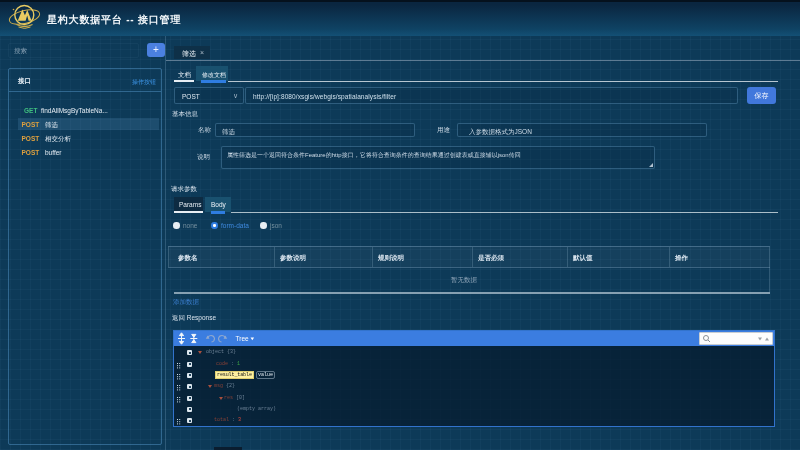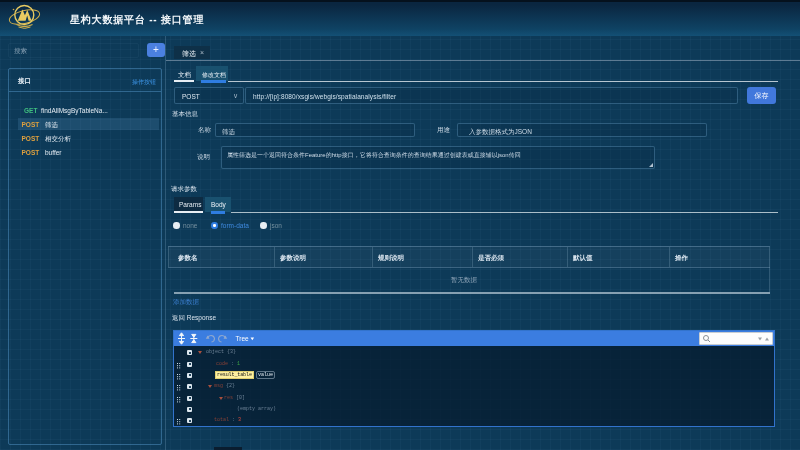--- a/index.html
+++ b/index.html
@@ -8,21 +8,21 @@
     background:
       repeating-linear-gradient(0deg, rgba(150,210,255,0.035) 0 1px, transparent 1px 10px),
       repeating-linear-gradient(90deg, rgba(150,210,255,0.035) 0 1px, transparent 1px 10px),
       #0d3a58;
   }
   .abs{position:absolute;}
   
   #hdr{left:0;top:0;width:800px;height:36px;
     background:linear-gradient(#0a2640 8%, #0f4364 80%, #135075 100%);
     border-top:2px solid #05111d;box-sizing:border-box;}
-  #title{left:47px;top:12.5px;color:#f4f8fb;font-size:10px;font-weight:bold;letter-spacing:0.8px;margin-left:23px;}
+  #title{left:47px;top:12.5px;color:#f4f8fb;font-size:10px;font-weight:bold;letter-spacing:0.8px;}
   
   #sb-border{left:165px;top:36px;width:1px;height:414px;background:rgba(160,200,230,0.22);}
   #search{left:8px;top:43px;width:129px;height:13px;border:1px solid rgba(160,200,230,0.05);border-radius:2px;}
   #search span{position:absolute;left:5px;top:3px;font-size:6.5px;color:#8aa2b5;}
   #plusbtn{left:147px;top:43px;width:18px;height:14px;background:#4b80e0;border-radius:3px;color:#e8f0ff;font-size:10px;text-align:center;line-height:13px;}
   #panel{left:8px;top:68px;width:152px;height:375px;border:1px solid rgba(90,160,210,0.45);border-radius:2px;}
   #panel .phead{position:absolute;left:0;top:0;width:100%;height:22px;border-bottom:1px solid rgba(90,160,210,0.45);}
   #panel .ptitle{position:absolute;left:9px;top:8px;font-size:6.5px;font-weight:bold;color:#e6eef5;}
   #panel .plink{position:absolute;left:123px;top:9px;font-size:6px;color:#3f9aef;}
   .apirow{position:absolute;left:9px;width:141px;height:12px;font-size:6.5px;}

